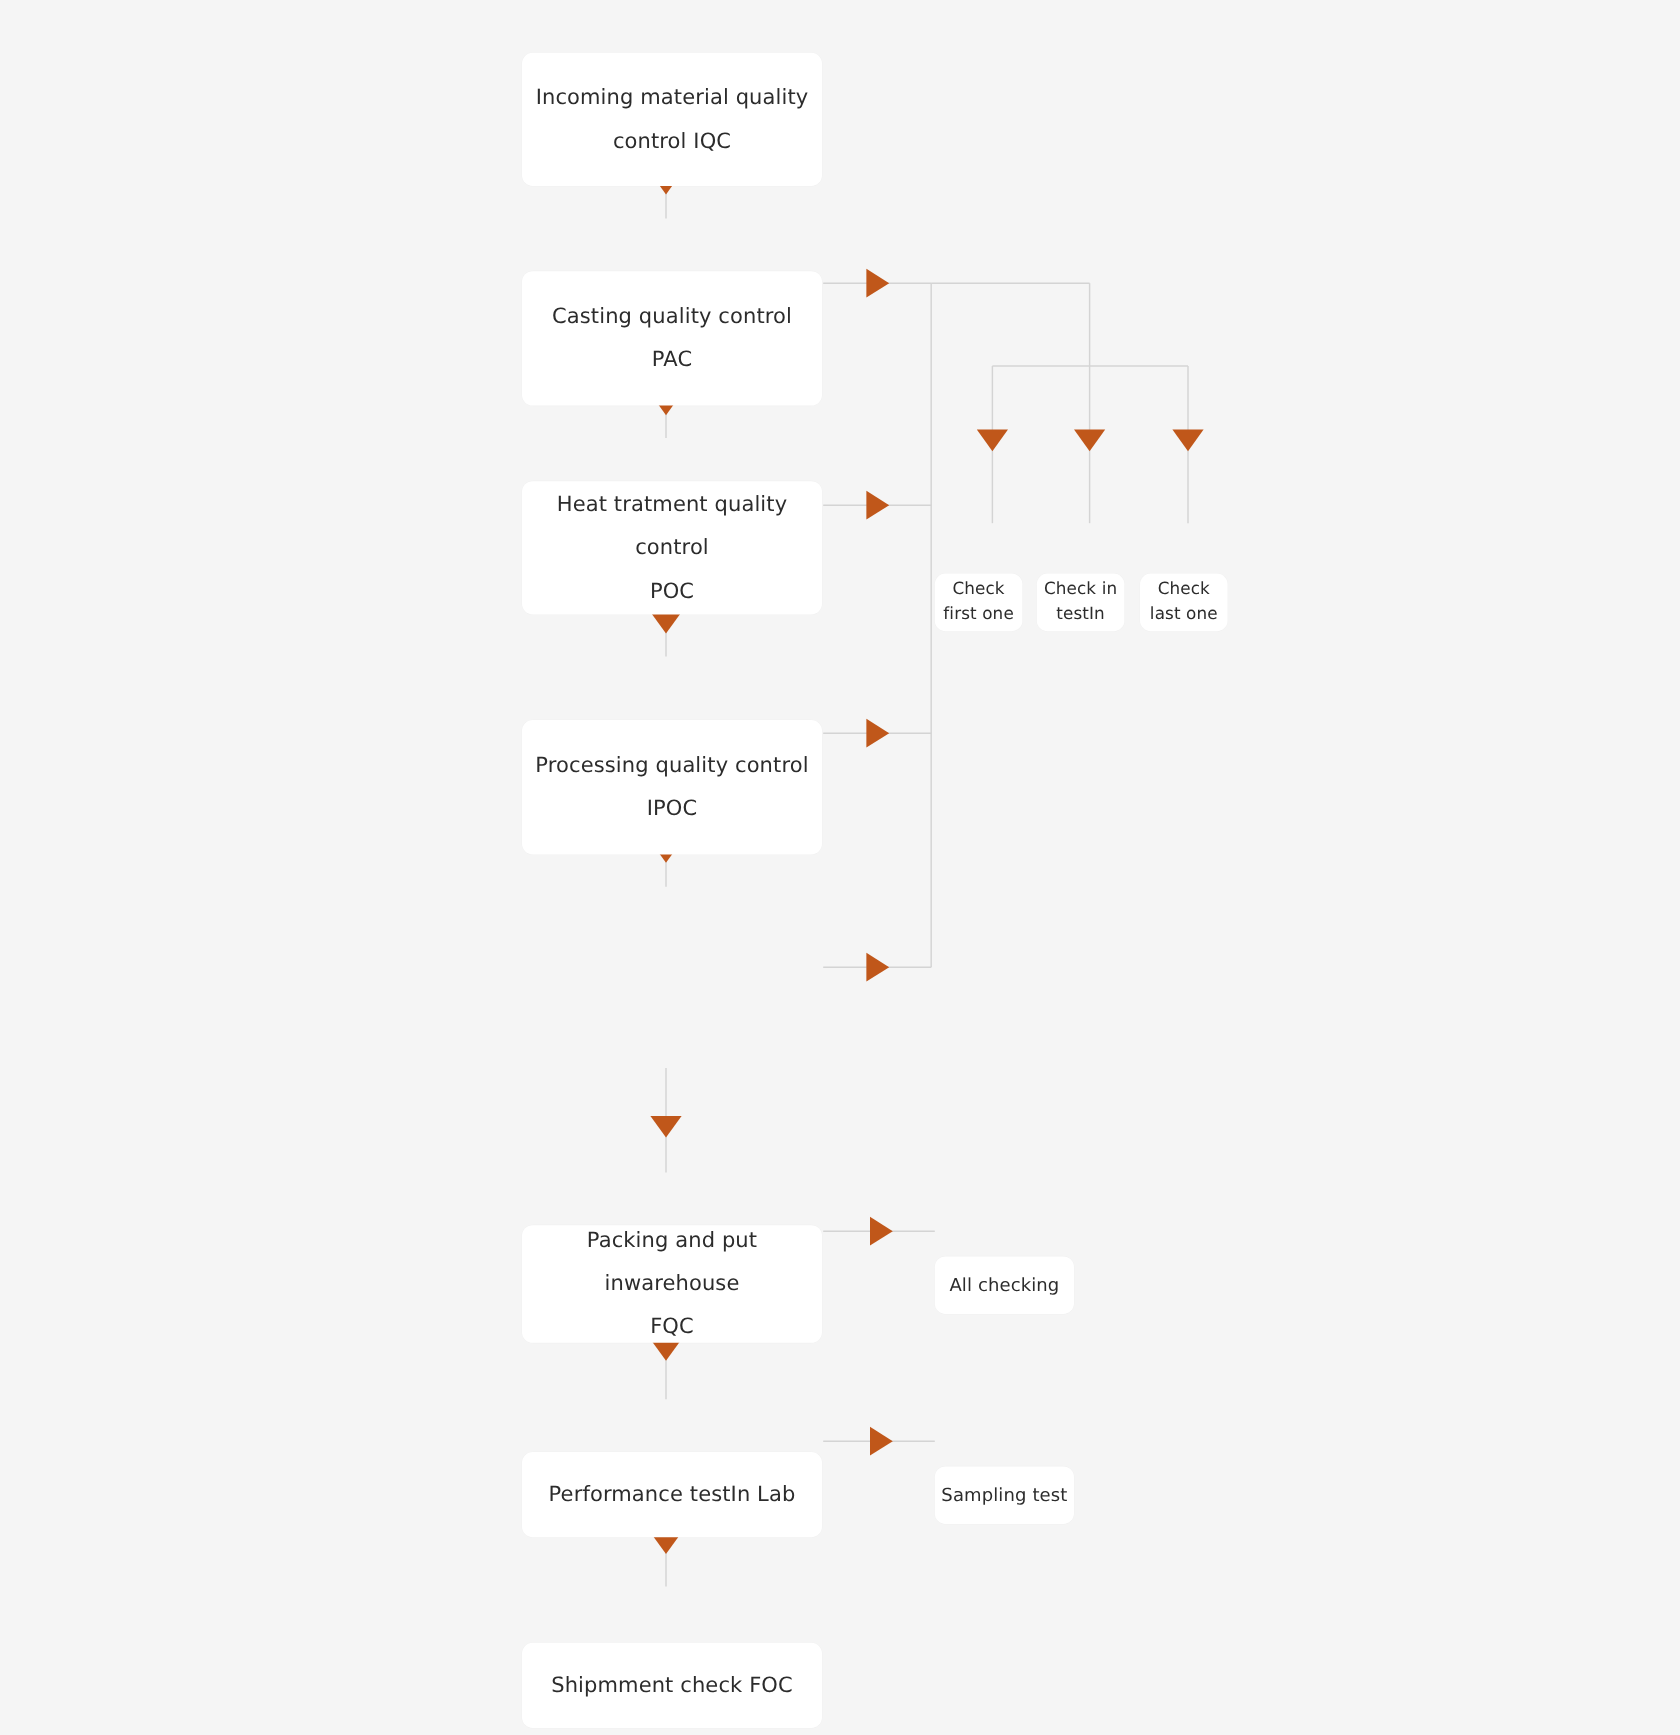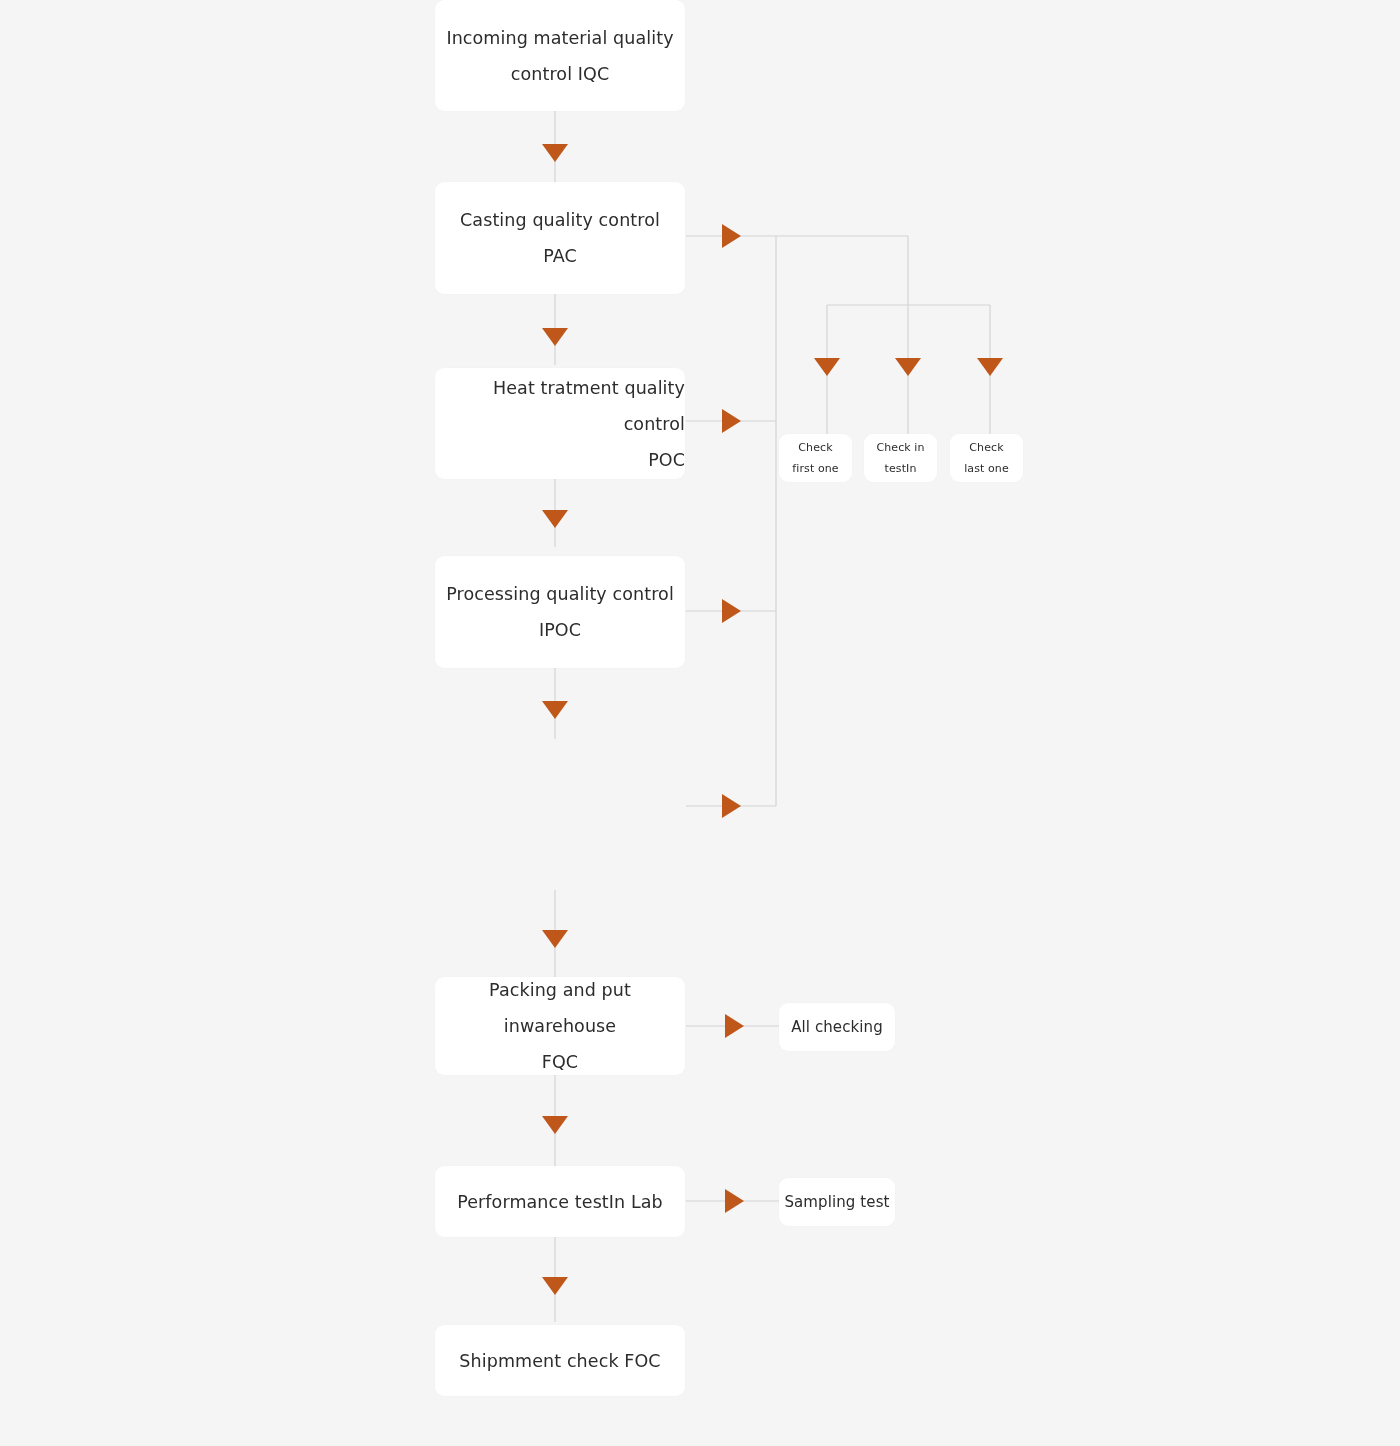--- a/index.html
+++ b/index.html
@@ -33,38 +33,39 @@
     position: absolute;
     box-sizing: border-box;
     background: #ffffff;
     border-radius: 9px;
     display: flex;
     align-items: center;
     justify-content: center;
     text-align: center;
     color: #2c2c2c;
     box-shadow: 0 0 0 0.5px rgba(0,0,0,0.015);
+    margin-top: 44px;
   }
   .node .node-text {
     display: block;
     width: 100%;
     white-space: pre-line;
   }
   .main-node {
     font-size: 17.5px;
     line-height: 36px;
     letter-spacing: 0.1px;
   }
   .side-node {
     font-size: 15px;
     line-height: 22px;
     letter-spacing: 0.1px;
   }
   .small-node {
-    font-size: 11px;
+    font-size: 14px;
     line-height: 21px;
     letter-spacing: 0.1px;
   }
 </style>
 </head>
 <body>
 
 <div id="flow-canvas">
 
   <svg class="connectors" viewBox="0 0 1400 1446" xmlns="http://www.w3.org/2000/svg">
@@ -130,21 +131,21 @@
   <div class="node main-node" style="left:435px; top:0px; width:250px; height:111px;">
     <span class="node-text">Incoming material quality
 control IQC</span>
   </div>
 
   <div class="node main-node" style="left:435px; top:182px; width:250px; height:112px;">
     <span class="node-text">Casting quality control
 PAC</span>
   </div>
 
-  <div class="node main-node" style="left:435px; top:368px; width:250px; height:111px;text-align:right;">
+  <div class="node main-node" style="left:435px; top:357px; width:250px; height:111px;">
     <span class="node-text">Heat tratment quality control
 POC</span>
   </div>
 
   <div class="node main-node" style="left:435px; top:556px; width:250px; height:112px;">
     <span class="node-text">Processing quality control
 IPOC</span>
   </div>
 
 

